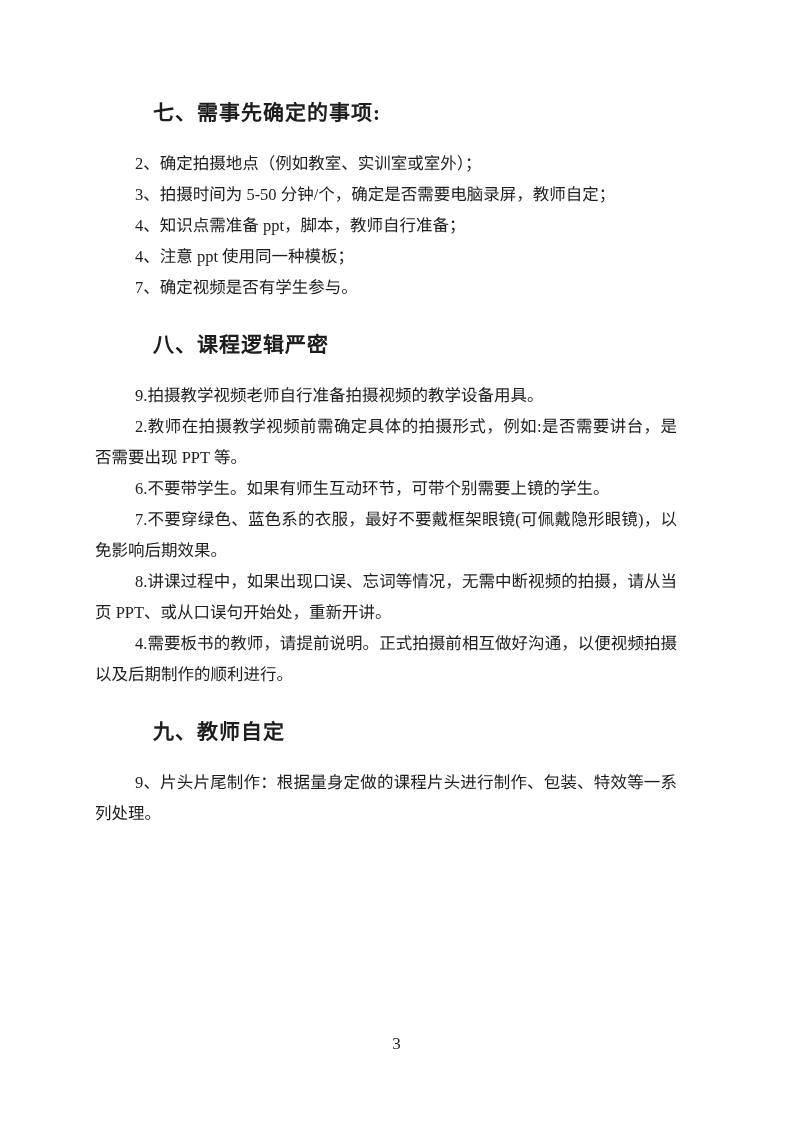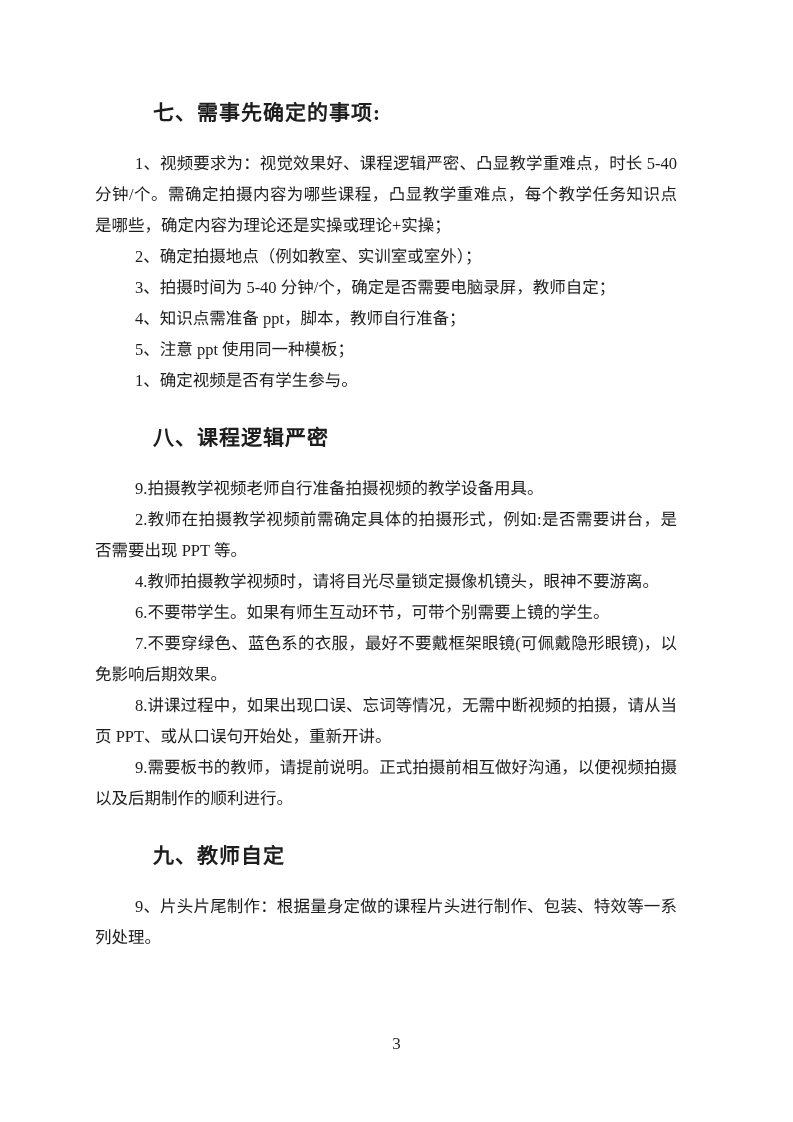--- a/index.html
+++ b/index.html
@@ -52,37 +52,35 @@
   }
 </style>
 </head>
 <body>
 
 <div class="page">
   <div class="content">
 
     <section>
       <h2 class="doc-heading first">七、需事先确定的事项:</h2>
-      <p class="doc-para">1、视频要求为：视觉效果好、课程逻辑严密、凸显教学重难点，时长 5-40 分钟/个。需确定拍摄内容为哪些课程，凸显教学重难点，每个教学任务知识点是哪些，确定内容为理论还是实操或理论+实操；</p>
       <p class="doc-para">2、确定拍摄地点（例如教室、实训室或室外）；</p>
-      <p class="doc-para">3、拍摄时间为 5-40 分钟/个，确定是否需要电脑录屏，教师自定；</p>
+      <p class="doc-para">3、拍摄时间为 5-50 分钟/个，确定是否需要电脑录屏，教师自定；</p>
       <p class="doc-para">4、知识点需准备 ppt，脚本，教师自行准备；</p>
-      <p class="doc-para">5、注意 ppt 使用同一种模板；</p>
-      <p class="doc-para">1、确定视频是否有学生参与。</p>
+      <p class="doc-para">4、注意 ppt 使用同一种模板；</p>
+      <p class="doc-para">7、确定视频是否有学生参与。</p>
     </section>
 
     <section>
       <h2 class="doc-heading">八、课程逻辑严密</h2>
       <p class="doc-para">9.拍摄教学视频老师自行准备拍摄视频的教学设备用具。</p>
       <p class="doc-para">2.教师在拍摄教学视频前需确定具体的拍摄形式，例如:是否需要讲台，是否需要出现 PPT 等。</p>
-      <p class="doc-para">4.教师拍摄教学视频时，请将目光尽量锁定摄像机镜头，眼神不要游离。</p>
       <p class="doc-para">6.不要带学生。如果有师生互动环节，可带个别需要上镜的学生。</p>
       <p class="doc-para">7.不要穿绿色、蓝色系的衣服，最好不要戴框架眼镜(可佩戴隐形眼镜)，以免影响后期效果。</p>
       <p class="doc-para">8.讲课过程中，如果出现口误、忘词等情况，无需中断视频的拍摄，请从当页 PPT、或从口误句开始处，重新开讲。</p>
-      <p class="doc-para">9.需要板书的教师，请提前说明。正式拍摄前相互做好沟通，以便视频拍摄以及后期制作的顺利进行。</p>
+      <p class="doc-para">4.需要板书的教师，请提前说明。正式拍摄前相互做好沟通，以便视频拍摄以及后期制作的顺利进行。</p>
     </section>
 
     <section>
       <h2 class="doc-heading">九、教师自定</h2>
       <p class="doc-para">9、片头片尾制作：根据量身定做的课程片头进行制作、包装、特效等一系列处理。</p>
     </section>
 
   </div>
 
   <div class="page-number">3</div>

